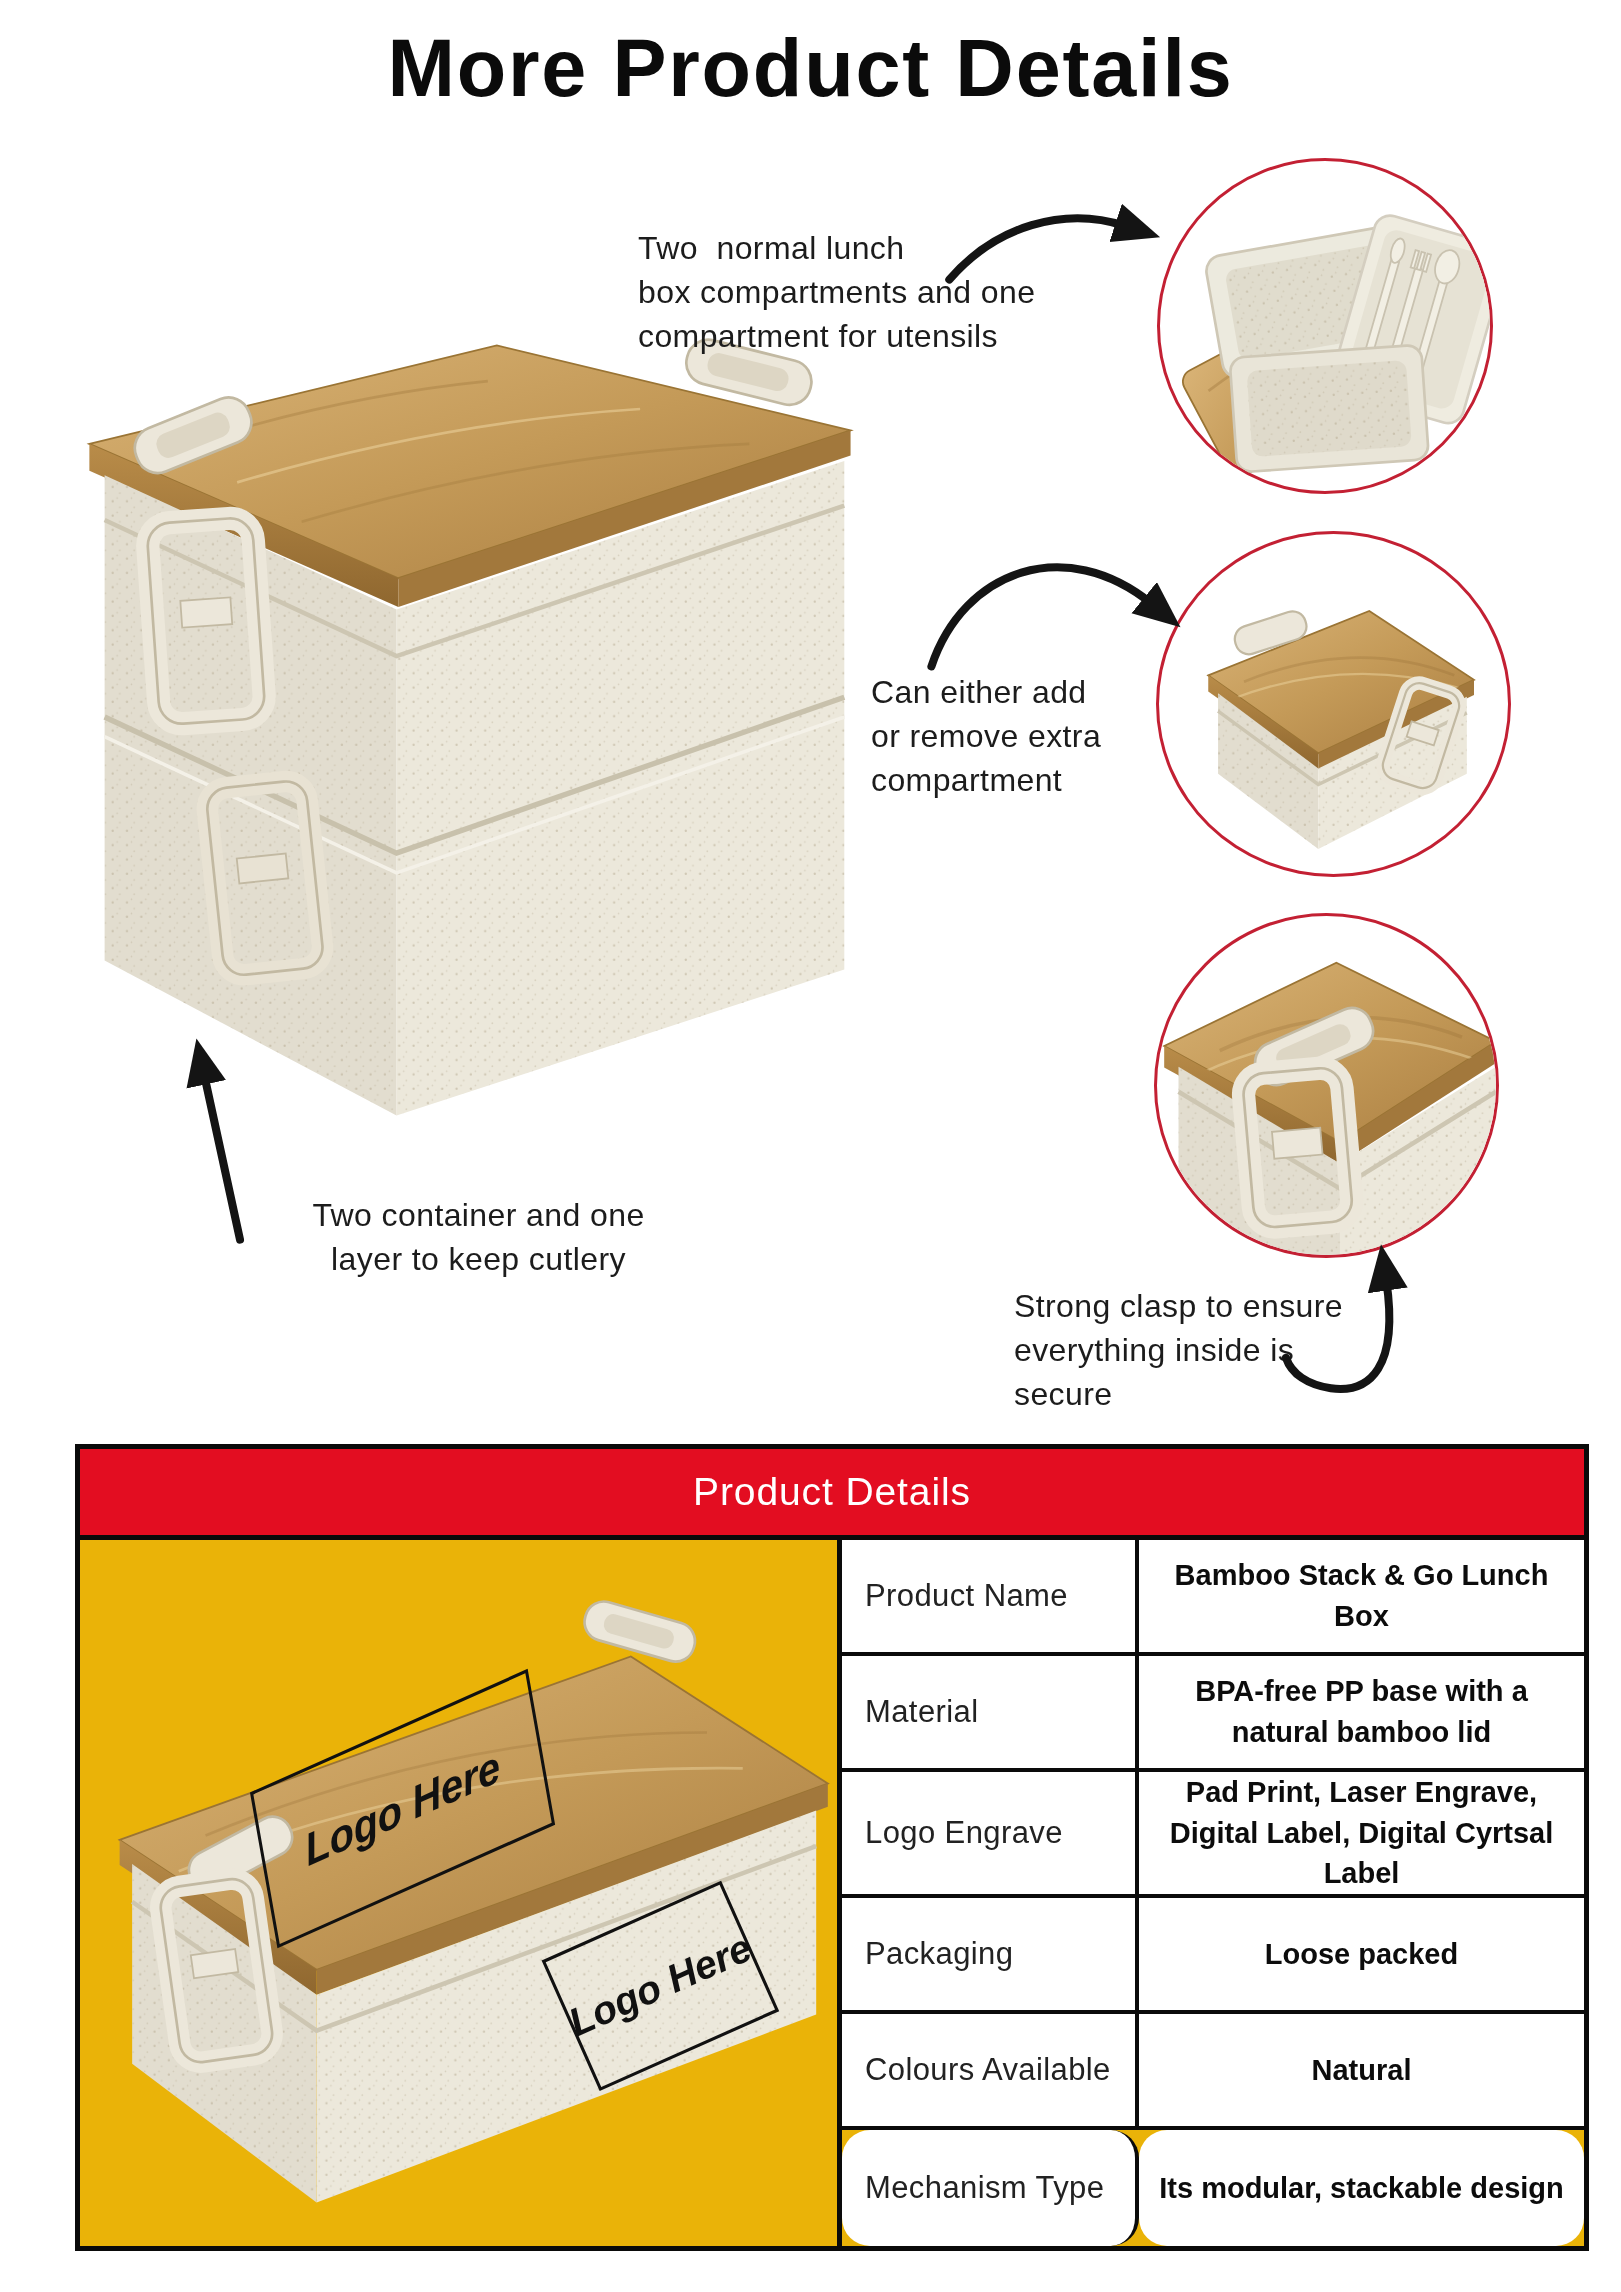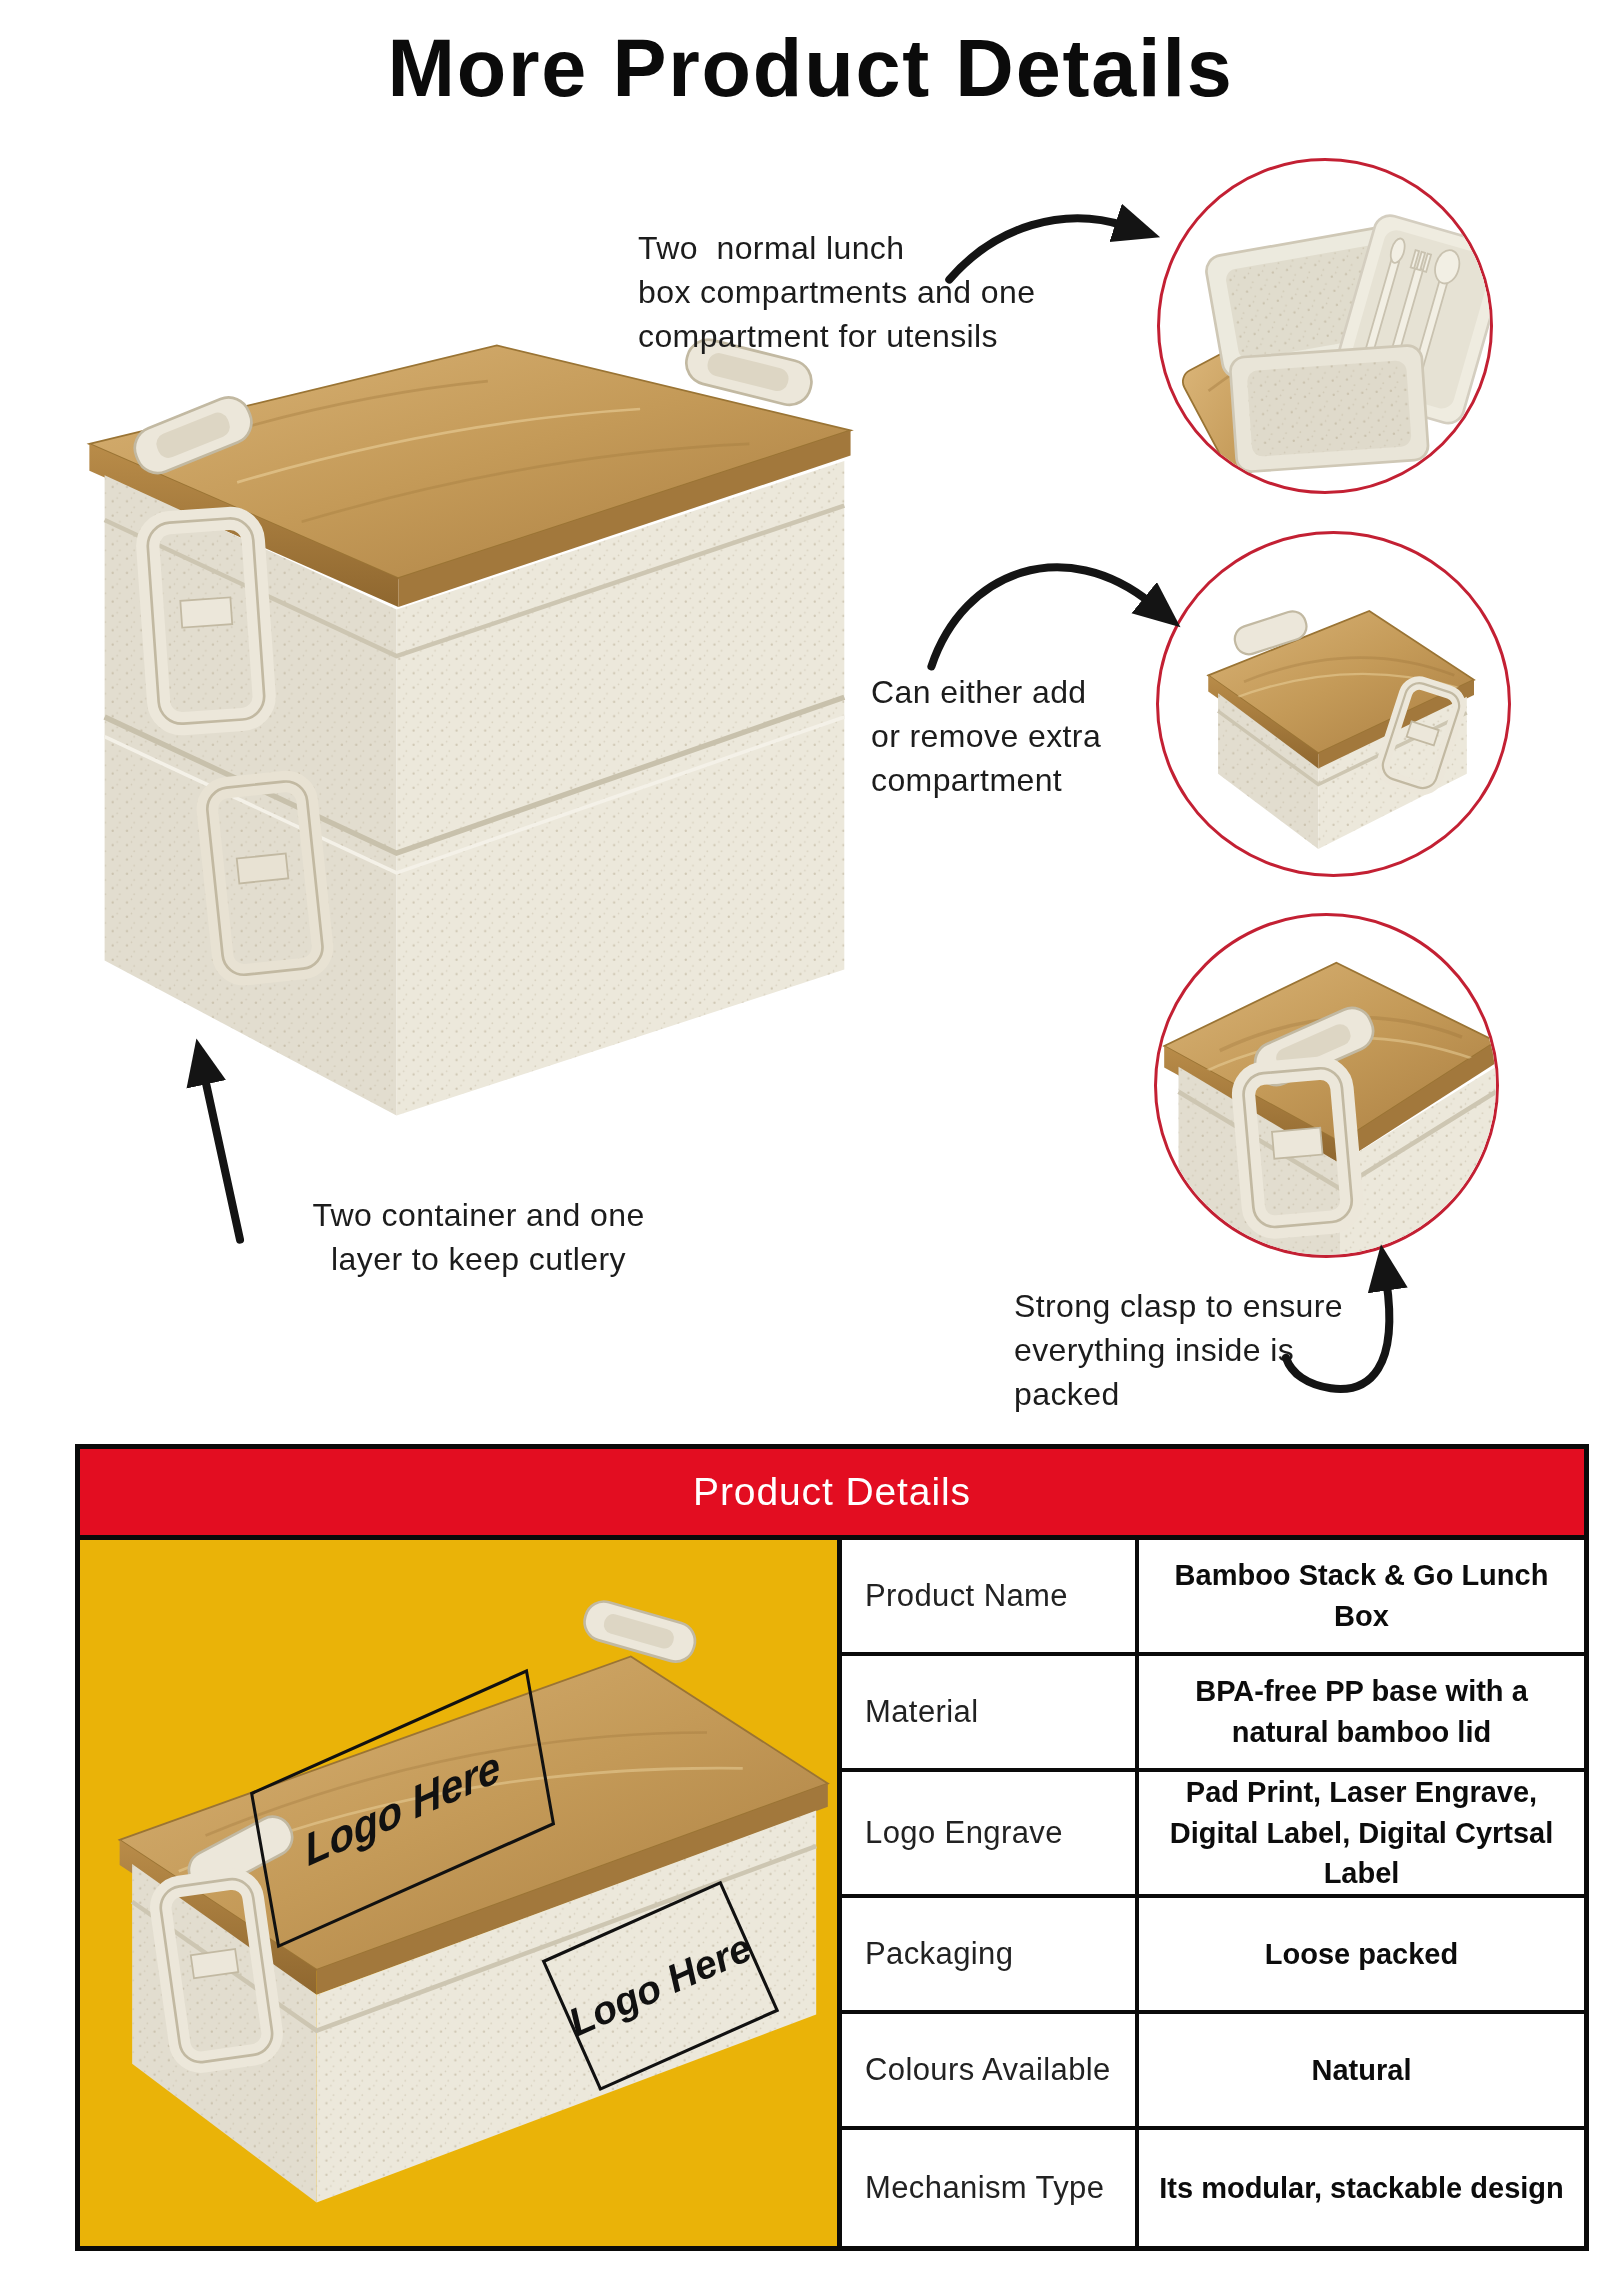--- a/index.html
+++ b/index.html
@@ -34,21 +34,21 @@
     display:flex;align-items:center;justify-content:center;
     color:#ffffff;font-size:39px;font-weight:400;letter-spacing:0.9px;
   }
   .ptable-body{display:flex;height:calc(100% - 91px);}
   .img-cell{width:762px;border-right:5.4px solid #0a0a0a;box-sizing:border-box;position:relative;overflow:hidden;}
   .img-cell svg{position:absolute;left:0;top:0;}
   .spec-grid{flex:1;display:grid;grid-template-columns:297px 1fr;grid-auto-rows:1fr;}
   .cell{border-bottom:4.5px solid #0a0a0a;box-sizing:border-box;display:flex;align-items:center;background:#fff;}
   .cell.lab{padding-left:23px;font-size:31px;font-weight:400;color:#222;border-right:4.5px solid #0a0a0a;letter-spacing:0.4px;}
   .cell.val{justify-content:center;text-align:center;font-weight:700;font-size:29px;padding:0 19px;line-height:1.4;color:#0c0c0c;}
-  .spec-grid .cell:nth-last-child(-n+2){border-bottom:none;}
+  .spec-grid .cell:nth-last-child(-n+2){border-bottom:none;border-radius:28px;}
 </style>
 </head>
 <body>
 
 <svg width="0" height="0" style="position:absolute" aria-hidden="true">
   <defs>
     <linearGradient id="bam" x1="0" y1="0" x2="1" y2="1">
       <stop offset="0" stop-color="#d9b376"></stop>
       <stop offset=".5" stop-color="#c49a58"></stop>
       <stop offset="1" stop-color="#aa7e41"></stop>
@@ -207,21 +207,21 @@
   <div>or remove extra</div>
   <div>compartment</div>
 </div>
 <div class="ann ann-containers">
   <div>Two container and one</div>
   <div>layer to keep cutlery</div>
 </div>
 <div class="ann ann-clasp">
   <div>Strong clasp to ensure</div>
   <div>everything inside is</div>
-  <div>packed</div>
+  <div>secure</div>
 </div>
 
 <div class="ptable">
   <div class="ptable-header">Product Details</div>
   <div class="ptable-body">
 
     <div class="img-cell">
       <svg width="757" height="710" viewBox="0 0 845 793">
         <polygon points="44,335 615,130 835,272 264,480" fill="url(#bam)" stroke="#9a7434" stroke-width="2"></polygon>
         <path d="M140,330 Q420,215 700,215" stroke="#8f672f" opacity=".25" fill="none" stroke-width="3"></path>

